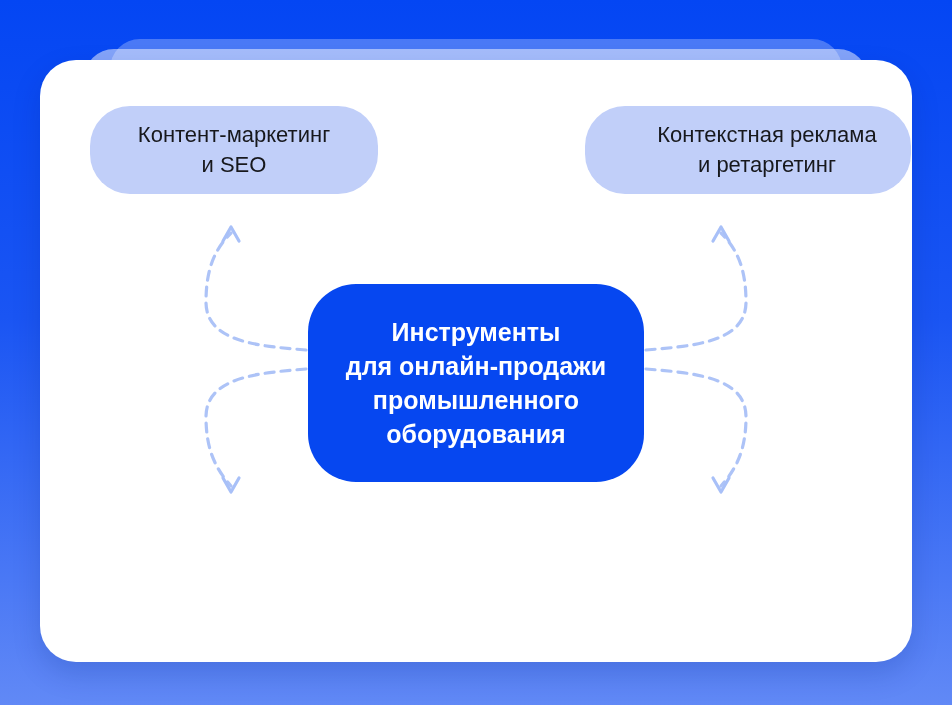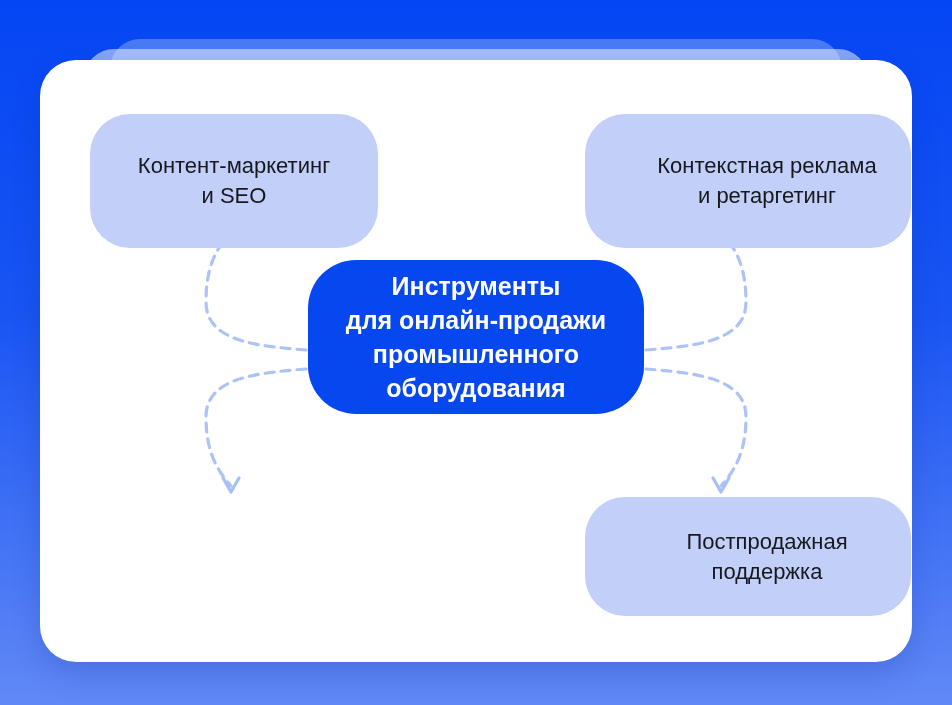--- a/index.html
+++ b/index.html
@@ -48,27 +48,27 @@
     display:flex; align-items:center; justify-content:center;
     text-align:center;
     background:#C1CFF9;
     border-radius:40px;
     color:#17181C;
     font-size:22px;
     font-weight:500;
     line-height:30px;
     white-space:pre-line;
   }
-  .node.top{ top:114px; height:134px;}
+  .node.top{ top:106px; height:88px;}
   .node.bottom{ top:497px; height:119px;}
   .node.left{ left:90px;}
   .node.right{ left:585px;padding-left:38px;}
   .center-node{
     position:absolute;
-    left:308px; top:260px; width:336px; height:154px;
+    left:308px; top:284px; width:336px; height:198px;
     display:flex; align-items:center; justify-content:center;
     text-align:center;
     background:#0647F0;
     border-radius:48px;
     color:#FFFFFF;
     font-size:25px;
     font-weight:600;
     line-height:34px;
     white-space:pre-line;
   }
@@ -94,21 +94,19 @@
     <polyline points="713,478 721,492 729,478"></polyline>
   </svg>
 
   <div class="node top left">Контент-маркетинг
 и SEO</div>
 
   <div class="node top right">Контекстная реклама
 и ретаргетинг</div>
 
 
-  <div class="node bottom right">Постпродажная
-поддержка</div>
 
   <div class="center-node">Инструменты
 для онлайн-продажи
 промышленного
 оборудования</div>
 
 </div>
 
 </body></html>

